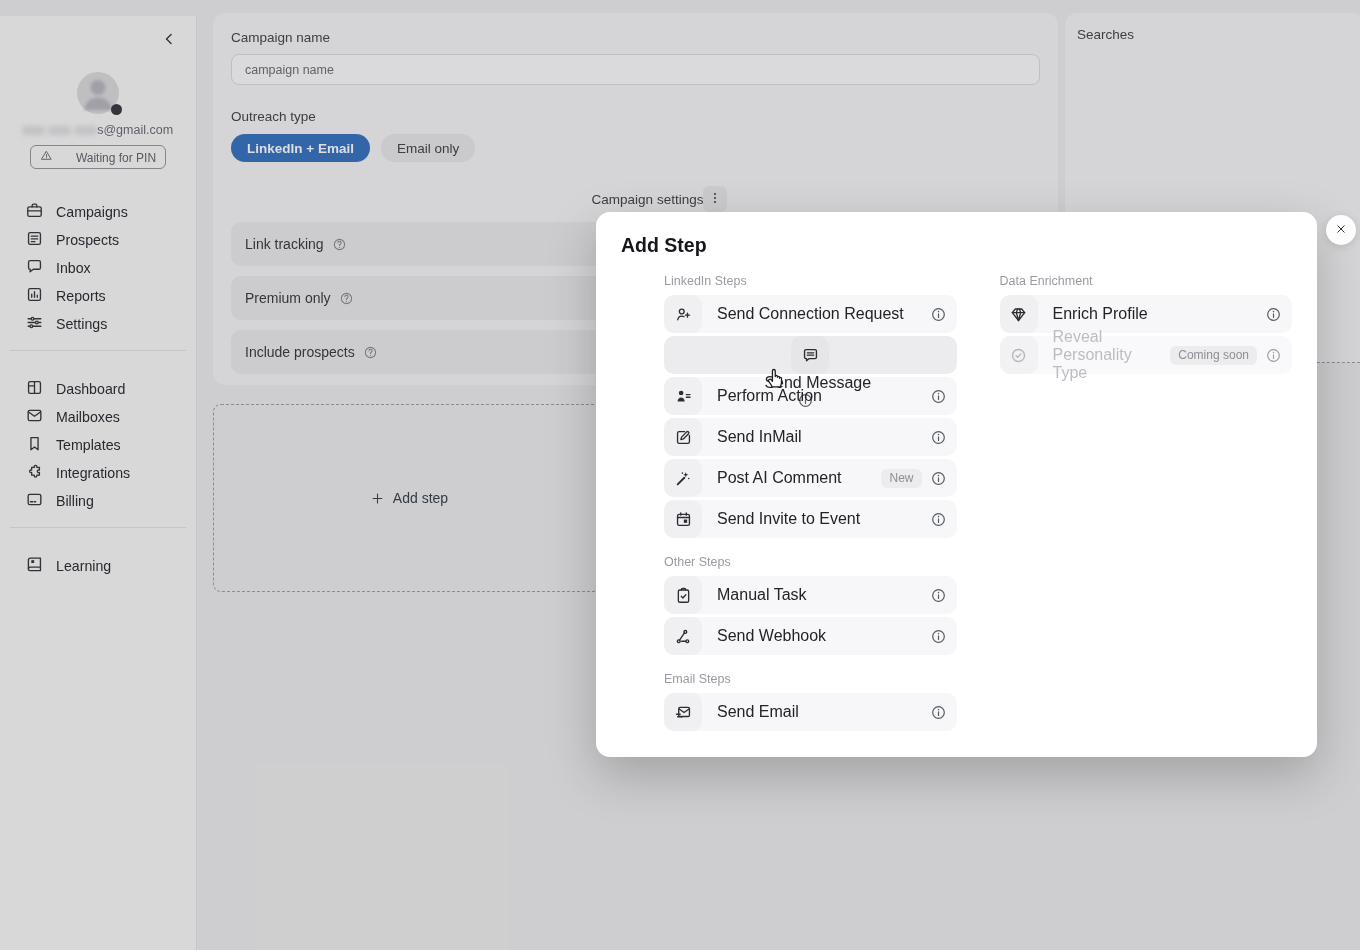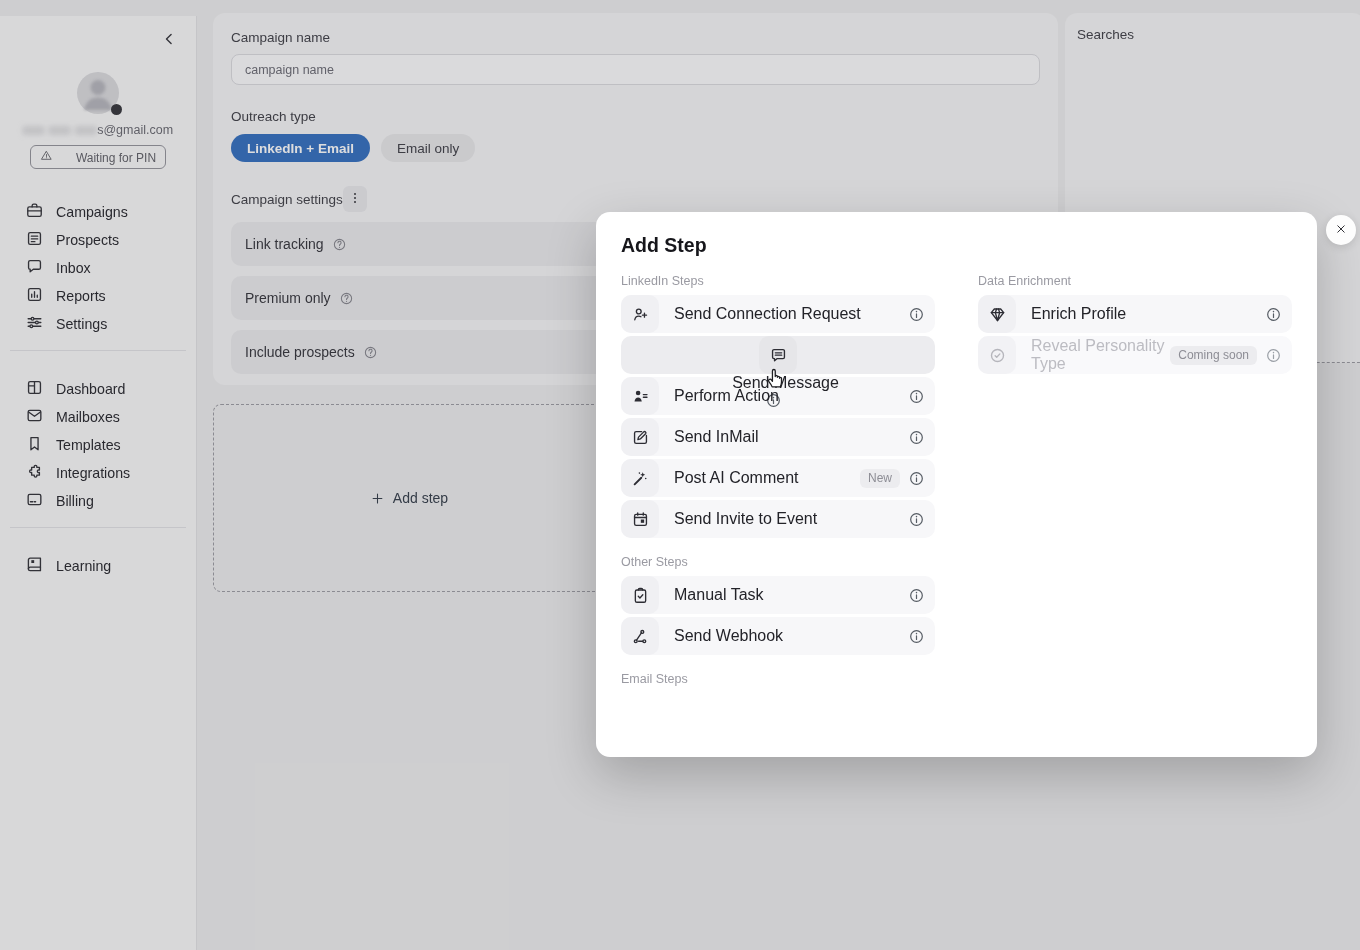--- a/index.html
+++ b/index.html
@@ -34,21 +34,21 @@
   .field-label { font-size:13.5px; color:#46464d; }
   .text-input { margin-top:9px; width:100%; height:31px; background:#fcfcfd;
                 border:1px solid #dcdce0; border-radius:8px; padding:0 13px;
                 font-size:12.5px; color:#6f6f78; font-family:inherit; }
   .label-gap { margin-top:24px; }
   .pill-row { margin-top:10px; display:flex; gap:11px; }
   .pill { height:28px; padding:0 16px; border-radius:14px; border:none; font-size:13.5px;
           display:flex; align-items:center; cursor:pointer; font-family:inherit; }
   .pill.sel { background:#3a74c2; color:#fff; font-weight:600; }
   .pill.unsel { background:#e9e9eb; color:#46464d;text-align:center; }
-  .settings-head { margin-top:24px; display:flex; align-items:center; justify-content:flex-start; }
+  .settings-head { margin-top:24px; display:flex; align-items:center; justify-content:center;margin-left:48px; }
   .dots-btn { width:24px; height:26px; border:none; border-radius:6px; background:#eaeaed;
               color:#3b3b41; display:flex; align-items:center; justify-content:center; cursor:pointer; }
   .settings-rows { margin-top:10px; }
   .setting-row { height:44px; margin-bottom:10px; background:#ececee; border-radius:10px;
                  display:flex; align-items:center; gap:8px; padding:0 14px; }
   .setting-row .lbl { font-size:14px; color:#3b3b42; }
   .setting-row .icn { color:#8a8a92; display:flex; }
 
   .add-step-box { position:absolute; left:16px; top:404px; width:392px; height:188px;
                   border:1.5px dashed #a0a0a7; border-radius:8px;
@@ -59,21 +59,21 @@
   .card-searches { left:868px; top:13px; width:300px; height:350px; padding:14px 12px;
                    border-bottom:1px dashed #a0a0a7; border-bottom-left-radius:0;
                    border-bottom-right-radius:0; }
 
   
   .backdrop { position:absolute; inset:0; background:rgba(16,16,20,0.14); z-index:40; }
   .modal { position:absolute; left:596px; top:212px; width:721px; height:545px; z-index:60;
            background:#ffffff; border-radius:14px; box-shadow:0 18px 50px rgba(0,0,0,.22);
            padding:22px 25px 0; }
   .modal-title { font-size:19.5px; font-weight:700; color:#16161b; }
-  .modal-cols { display:flex; gap:43px; }
+  .modal-cols { display:flex; gap:43px;margin-left:43px; }
   .mcol { width:327px; }
   .sec-label { margin:17px 0 7px; font-size:12.5px; color:#9a9aa2; }
   .step-item { height:38px; margin-bottom:3px; border-radius:10px; background:#f7f7f9;
                display:flex; align-items:center; cursor:pointer; }
   .step-item .chip { width:38px; height:38px; border-radius:10px; background:#f0f0f3;
                      display:flex; align-items:center; justify-content:center; color:#2d2d34; flex:none; }
   .step-item .s-lbl { margin-left:15px; font-size:16px; color:#232329; }
   .step-item .spacer { flex:1; }
   .step-item .badge { margin-right:8px; background:#ececef; border-radius:6px;
                       padding:2.5px 8px; font-size:12px; color:#8d8d95; white-space:nowrap; }
@@ -442,20 +442,38 @@
           <span class="spacer"></span>
           <button class="info">
             <svg viewBox="0 0 24 24" width="17" height="17" fill="none" stroke="currentColor" stroke-width="1.7" stroke-linecap="round" stroke-linejoin="round">
               <circle cx="12" cy="12" r="8.2"></circle>
               <path d="M12 11.2v5"></path>
               <circle cx="12" cy="7.9" r="1.1" fill="currentColor" stroke="none"></circle>
             </svg>
           </button>
         </div>
         <div class="sec-label">Email Steps</div>
+        <div class="step-item">
+          <span class="chip">
+            <svg viewBox="0 0 24 24" width="19" height="19" fill="none" stroke="currentColor" stroke-width="1.7" stroke-linecap="round" stroke-linejoin="round">
+              <rect x="6" y="5.5" width="13.5" height="11.5" rx="1.6"></rect>
+              <path d="M6.5 7.6l6.2 4.4 6.3-4.4"></path>
+              <path d="M3.2 14.2h4.6M4.6 17.4h5.6"></path>
+            </svg>
+          </span>
+          <span class="s-lbl">Send Email</span>
+          <span class="spacer"></span>
+          <button class="info">
+            <svg viewBox="0 0 24 24" width="17" height="17" fill="none" stroke="currentColor" stroke-width="1.7" stroke-linecap="round" stroke-linejoin="round">
+              <circle cx="12" cy="12" r="8.2"></circle>
+              <path d="M12 11.2v5"></path>
+              <circle cx="12" cy="7.9" r="1.1" fill="currentColor" stroke="none"></circle>
+            </svg>
+          </button>
+        </div>
       </div>
       <div class="mcol">
         <div class="sec-label">Data Enrichment</div>
         <div class="step-item">
           <span class="chip">
             <svg viewBox="0 0 24 24" width="19" height="19" fill="none" stroke="currentColor" stroke-width="1.7" stroke-linecap="round" stroke-linejoin="round">
               <path d="M8 5h8l3.8 4.6L12 19.6 4.2 9.6z"></path>
               <path d="M4.2 9.6h15.6M12 19.6L9.3 9.6 10.8 5M12 19.6l2.7-10L13.2 5"></path>
             </svg>
           </span>

